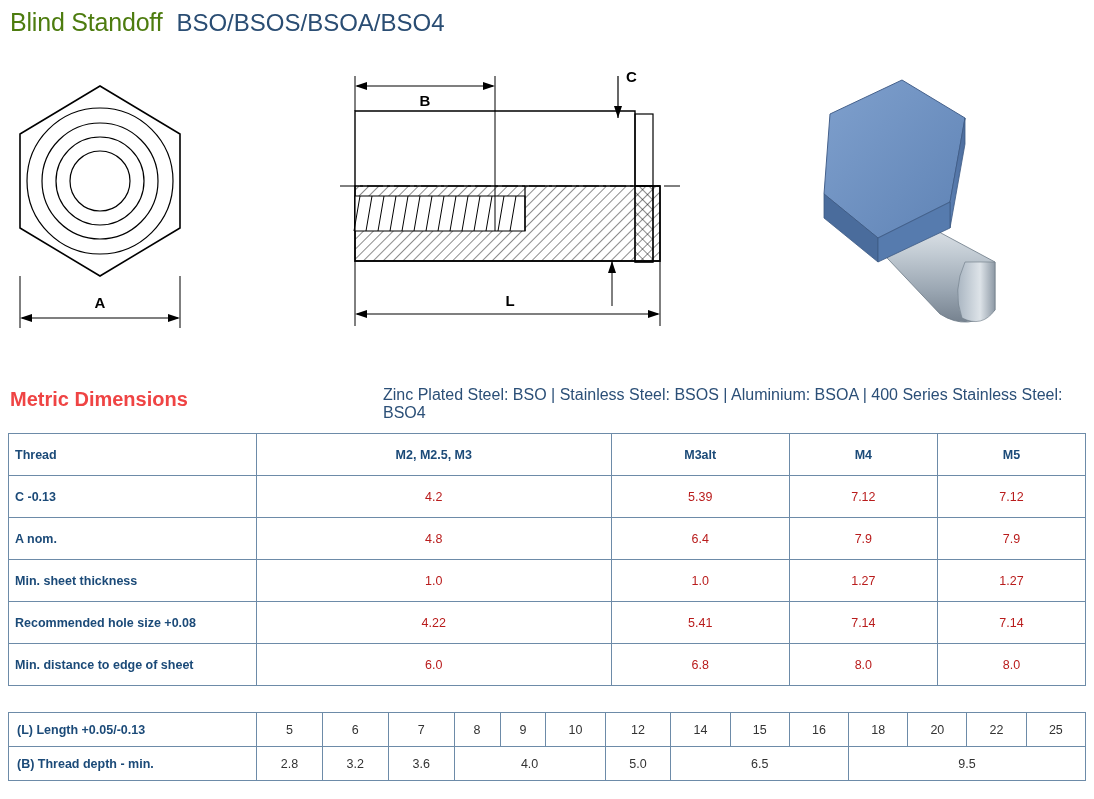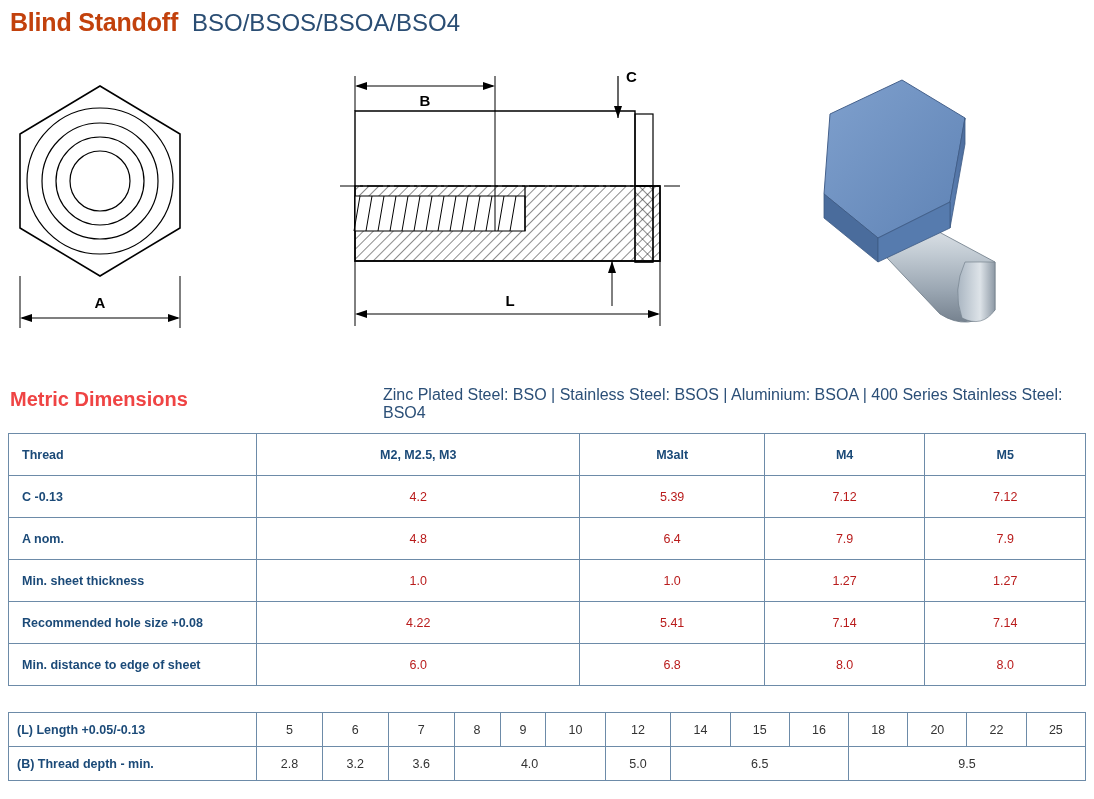--- a/index.html
+++ b/index.html
@@ -12,21 +12,21 @@
     overflow: hidden;
   }
   .page { position: relative; width: 1094px; height: 799px; }
 
   
   .header {
     position: absolute; left: 10px; top: 8px;
     display: flex; align-items: baseline; gap: 14px;
   }
   .header .title {
-    font-size: 25px; font-weight: bold; color: #c2410c; letter-spacing: -0.2px;
+    font-size: 25px; font-weight: normal; color: #4d7c0f; letter-spacing: -0.2px;
   }
   .header .subtitle {
     font-size: 24px; font-weight: normal; color: #2a4d73;
   }
 
   
   .drawings { position: absolute; left: 0; top: 46px; width: 1094px; height: 330px; }
   .drawings svg { display: block; }
   .hex-view { position: absolute; left: 0px; top: 10px; }
   .sec-view { position: absolute; left: 330px; top: 10px; }
@@ -44,21 +44,21 @@
 
   
   table { border-collapse: collapse; font-size: 12.5px; }
   .main-table {
     position: absolute; left: 8px; top: 433px;
     width: 1078px;
   }
   .main-table td, .main-table th {
     border: 1px solid #6d8ba8;
     height: 42px;
-    padding: 0 13px;
+    padding: 0 6px;
     font-weight: bold;
     color: #1b4a78;
     text-align: center;
     vertical-align: middle;
     white-space: nowrap;
   }
   .main-table td.rowlabel {
     text-align: left;
     width: 248px;
     font-weight: bold;

